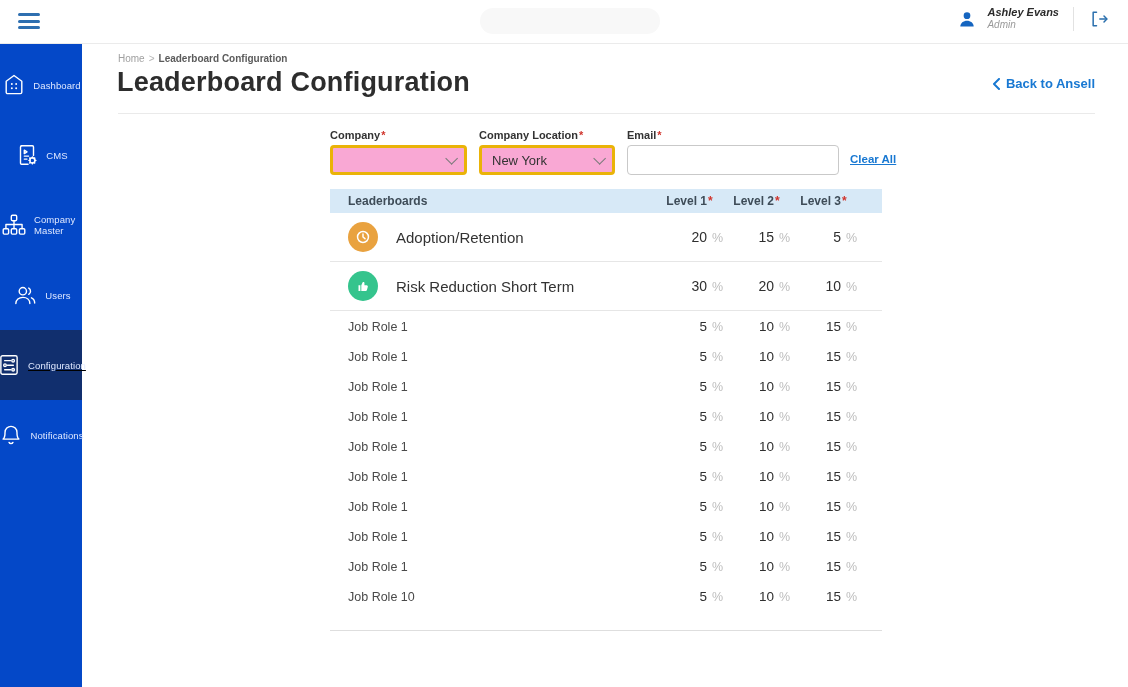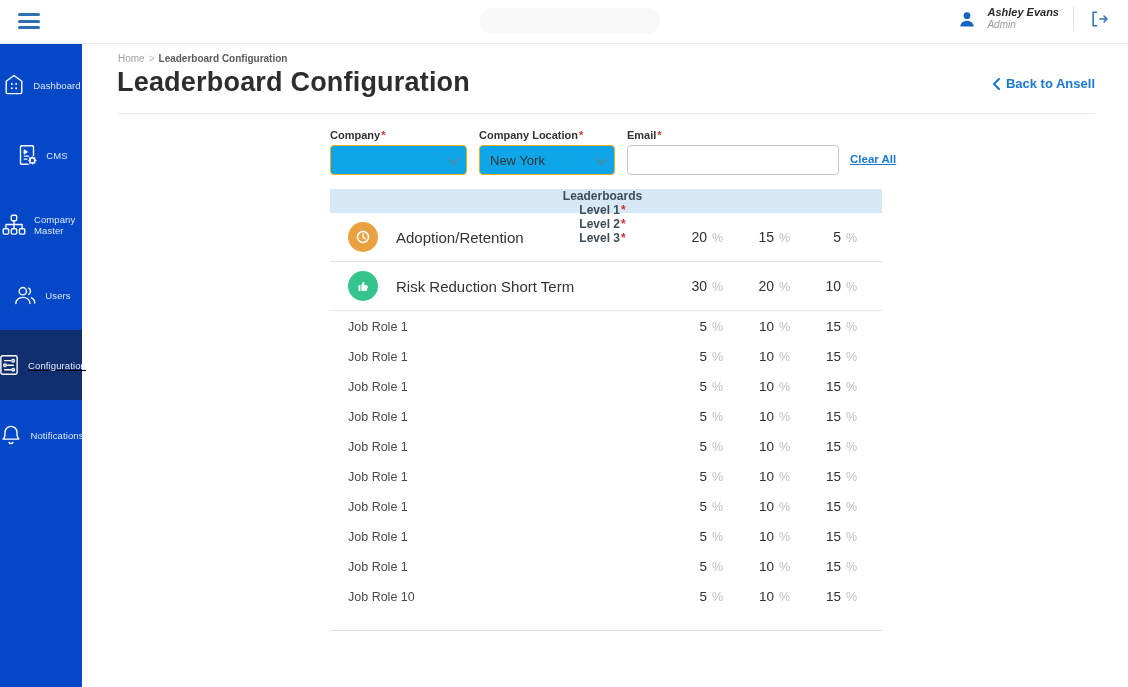--- a/index.html
+++ b/index.html
@@ -28,33 +28,33 @@
 
   
   .breadcrumb { position:absolute; left:118px; top:53px; font-size:10px; color:#a0a0a0; }
   .breadcrumb .crumb-current { color:#5b5b5b; font-weight:700; }
   .breadcrumb .sep { margin:0 4px; color:#b5b5b5; }
   .page-title { position:absolute; left:117px; top:67px; font-size:27px; font-weight:700; color:#2d2d2d; letter-spacing:.2px; }
   .back-link { position:absolute; right:33px; top:76px; font-size:13px; font-weight:700; color:#1878d2; display:flex; align-items:center; gap:5px; cursor:pointer; text-decoration:none; }
   .title-divider { position:absolute; left:118px; top:113px; width:977px; height:1px; background:#eaeaea; }
   .field-label { position:absolute; font-size:11px; font-weight:700; color:#333; }
   .req { color:#d0342c; margin-left:1px; }
-  .select-box { position:absolute; height:30px; border:1px solid #eab308; border-radius:4px; background:#0ea5e9;
+  .select-box { position:absolute; height:30px; border:3px solid #eab308; border-radius:4px; background:#f9a8d4;
                 display:flex; align-items:center; justify-content:space-between; padding:12px 10px; cursor:pointer; }
   .select-value { font-size:13px; color:#333; }
   .chevron { width:9px; height:9px; border-right:1.6px solid #7a7a7a; border-bottom:1.6px solid #7a7a7a;
              transform:rotate(45deg) translateY(-3px); margin-left:8px; }
   .email-input { position:absolute; height:30px; border:1px solid #c9c9c9; border-radius:4px; background:#fff;
                  font-size:13px; color:#333; padding:0 10px; font-family:"Liberation Sans", sans-serif; }
   .clear-all { position:absolute; left:850px; top:153px; font-size:11.5px; font-weight:700; color:#1878d2;
                text-decoration:underline; cursor:pointer; }
 
   
   .lb-table { position:absolute; left:330px; top:189px; width:552px; }
-  .lb-head { height:24px; background:#d7e9f7; display:flex; align-items:center; padding:0 25px 0 18px;flex-direction:column; }
+  .lb-head { height:24px; background:#d7e9f7; display:flex; align-items:center; padding:0 25px 0 18px; }
   .lb-head .name-col { flex:1; font-size:12px; font-weight:700; color:#3e4c58; }
   .lvl-col { width:67px; text-align:center; font-size:12px; font-weight:700; color:#3e4c58; }
   .main-row { height:49px; display:flex; align-items:center; padding:0 25px 0 18px; border-bottom:1px solid #e6e6e6; }
   .main-row .row-left { flex:1; display:flex; align-items:center; gap:18px; }
   .row-icon { width:30px; height:30px; border-radius:50%; display:flex; align-items:center; justify-content:center; flex:0 0 30px; }
   .row-name { font-size:15px; color:#333; }
   .val-cell { width:67px; display:flex; align-items:baseline; justify-content:flex-end; gap:5px; }
   .val-num { font-size:14px; color:#2f2f2f; cursor:text; }
   .val-pct { font-size:12.5px; color:#bdbdbd; width:11px; }
   .job-rows { border-bottom:1px solid #dedede; padding-bottom:19px; }

